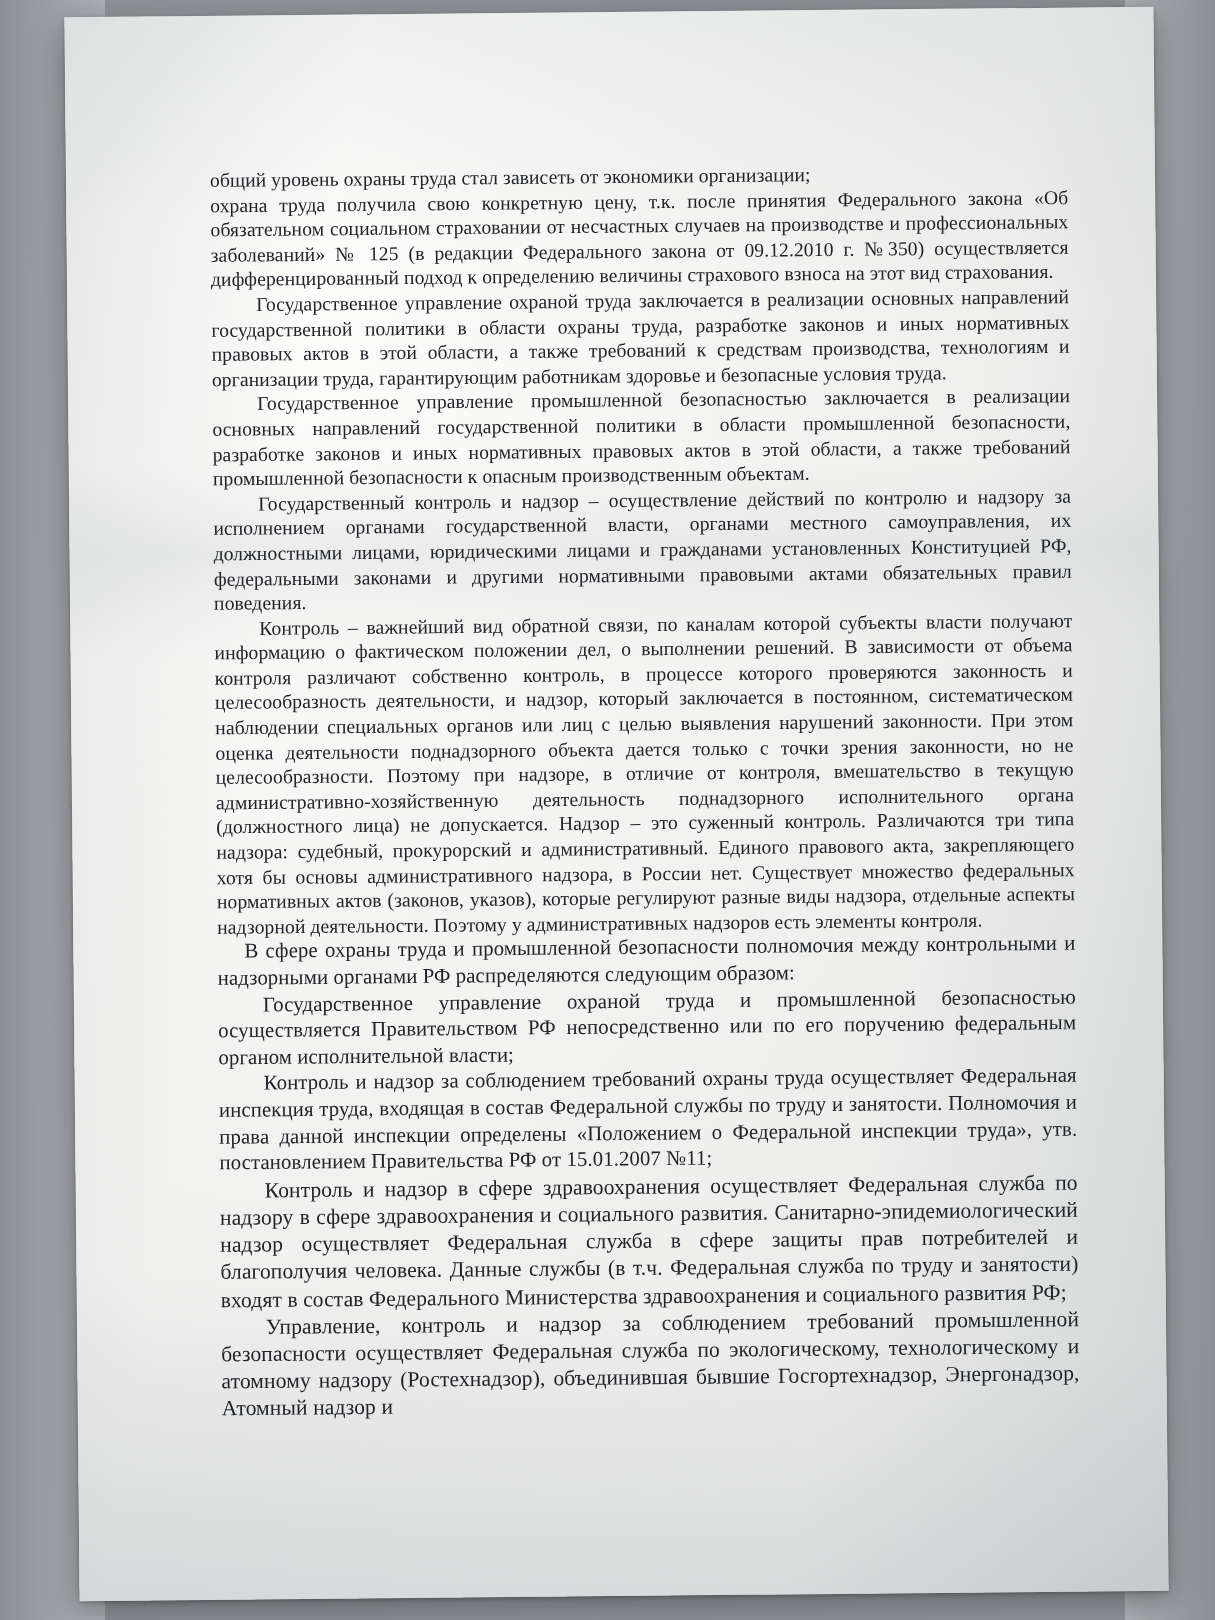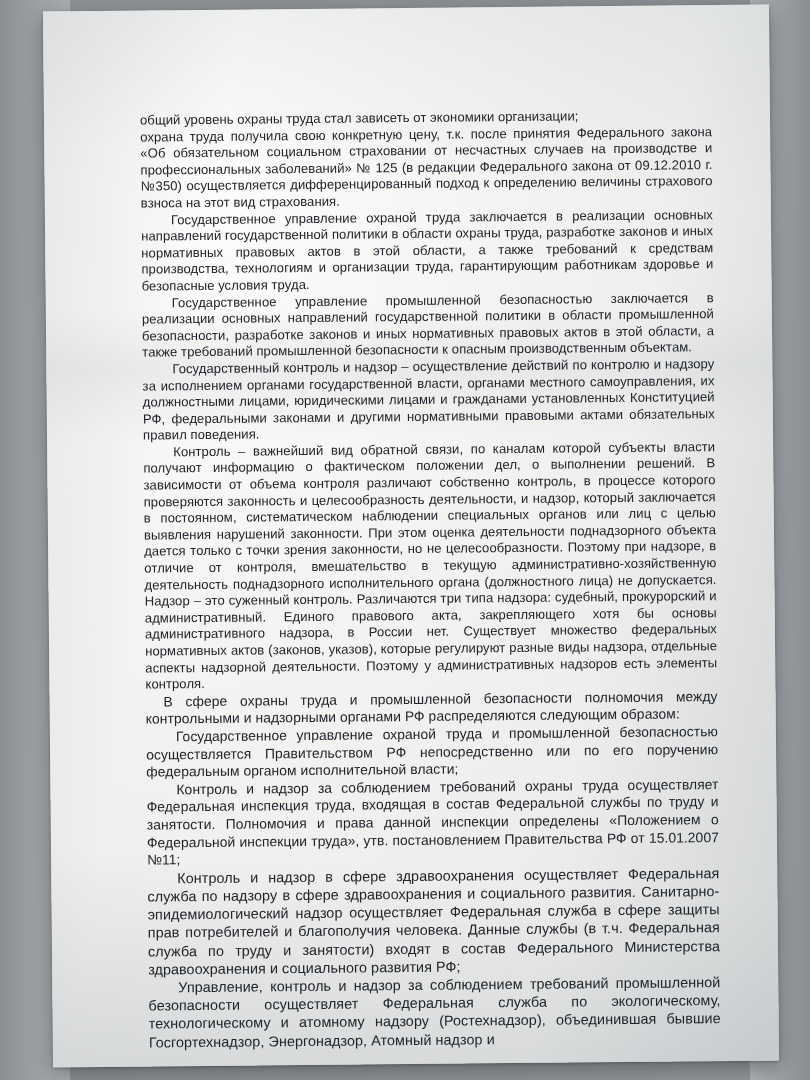--- a/index.html
+++ b/index.html
@@ -6,21 +6,21 @@
     margin: 0;
     padding: 0;
     background: #b9bcc0;
   }
   #page {
     position: relative;
     width: 810px;
     height: 1080px;
     overflow: hidden;
     background: linear-gradient(120deg, #9fa3a8 0%, #b5b8bc 25%, #c3c6c9 55%, #a8abb0 100%);
-    font-family: Liberation Sans, sans-serif;
+    font-family: Liberation Serif, serif;
   }
   
   .bg-band {
     position: absolute;
     left: 0;
     width: 100%;
     pointer-events: none;
   }
   .bg-top {
     top: 0; height: 60px;

